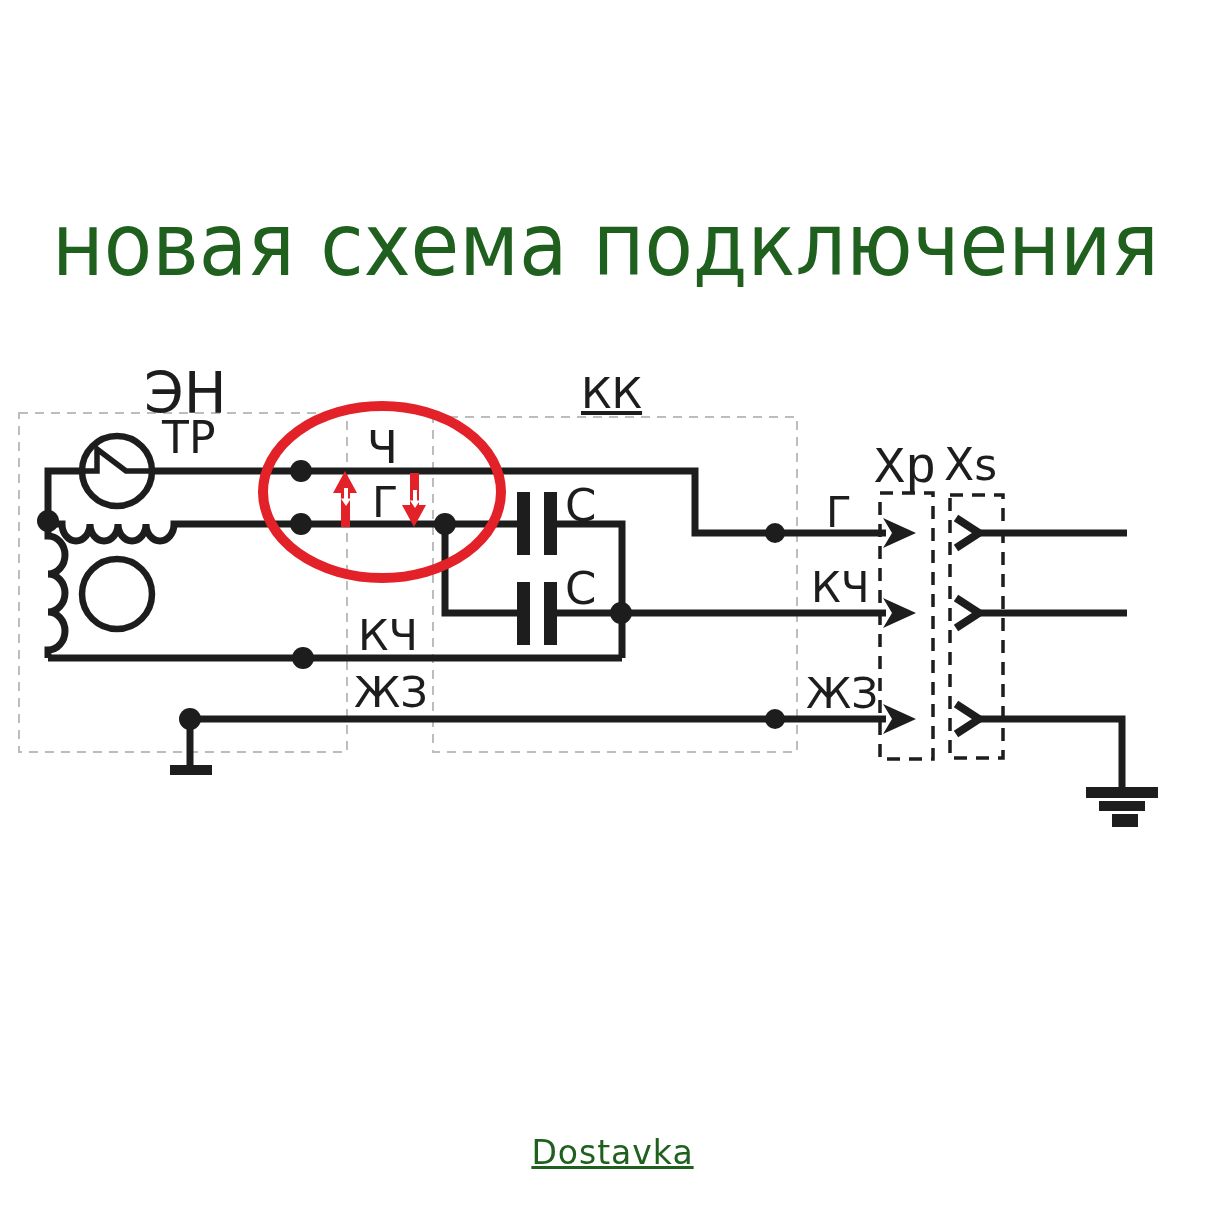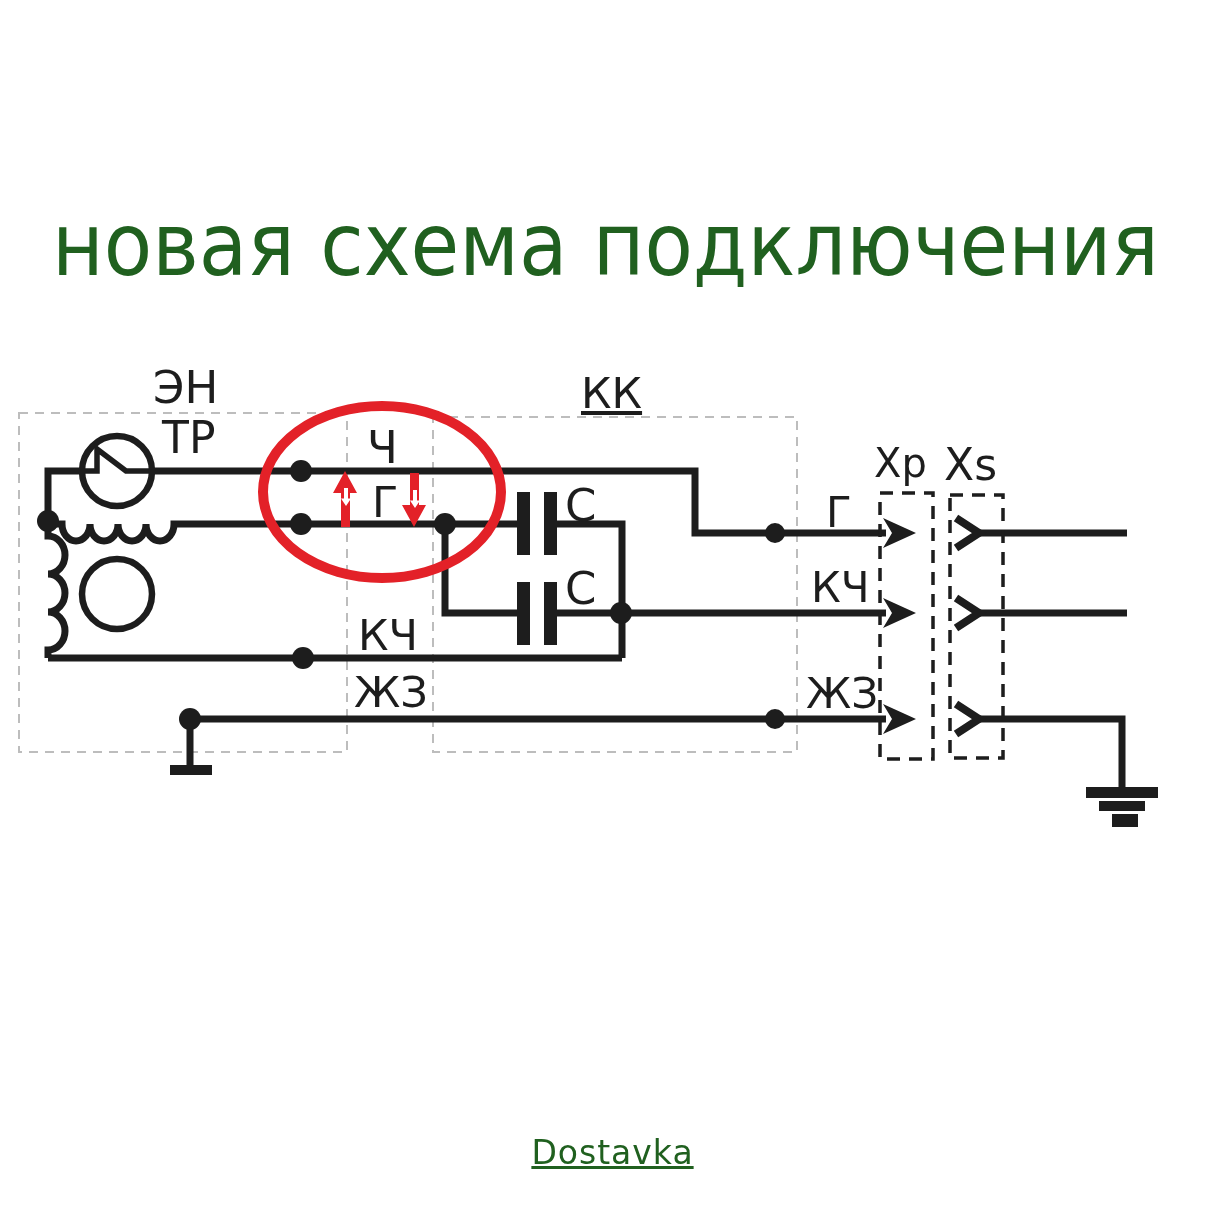--- a/index.html
+++ b/index.html
@@ -105,30 +105,30 @@
     <g>
       <path class="red-fill" d="M345,471 L333,493 L341,493 L341,527 L350,527 L350,493 L357,493 Z"></path>
       <path class="white-fill" d="M346,506 L341,498.5 L344,498.5 L344,488 L348,488 L348,498.5 L351,498.5 Z"></path>
     </g>
     <g>
       <path class="red-fill" d="M414,527 L402,505 L410,505 L410,473 L419,473 L419,505 L426,505 Z"></path>
       <path class="white-fill" d="M415,508 L410,500.5 L413,500.5 L413,490 L417,490 L417,500.5 L420,500.5 Z"></path>
     </g>
   </svg>
 
-  <div class="lbl" style="left:153px;top:365px;font-size:45px;">ЭН</div>
+  <div class="lbl" style="left:144px;top:365px;font-size:57px;">ЭН</div>
   <div class="lbl" style="left:162px;top:416px;font-size:44px;">ТР</div>
   <div class="lbl" style="left:581px;top:372px;font-size:43px;text-decoration:underline;">КК</div>
   <div class="lbl" style="left:367px;top:425px;font-size:45px;">Ч</div>
   <div class="lbl" style="left:372px;top:481px;font-size:43px;">Г</div>
   <div class="lbl" style="left:565px;top:483px;font-size:45px;">С</div>
   <div class="lbl" style="left:565px;top:566px;font-size:45px;">С</div>
   <div class="lbl" style="left:358px;top:614px;font-size:43px;">КЧ</div>
   <div class="lbl" style="left:354px;top:671px;font-size:43px;">ЖЗ</div>
   <div class="lbl" style="left:826px;top:492px;font-size:42px;">Г</div>
   <div class="lbl" style="left:811px;top:567px;font-size:42px;">КЧ</div>
   <div class="lbl" style="left:806px;top:673px;font-size:42px;">ЖЗ</div>
-  <div class="lbl" style="left:874px;top:443px;font-size:40px;">Хр</div>
+  <div class="lbl" style="left:874px;top:443px;font-size:52px;font-family:Liberation Mono, monospace;">Хр</div>
   <div class="lbl" style="left:944px;top:443px;font-size:44px;">Xs</div>
 
   <div class="footer">Dostavka</div>
 
 </div>
 
 </body></html>

